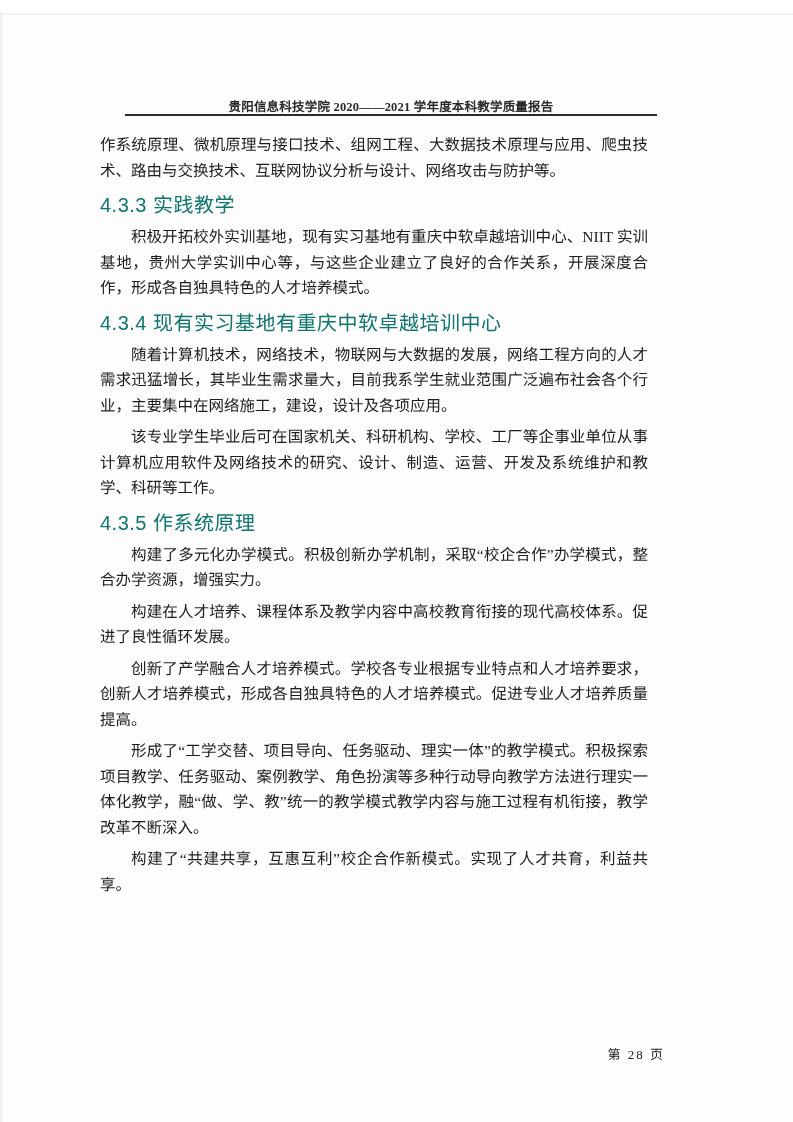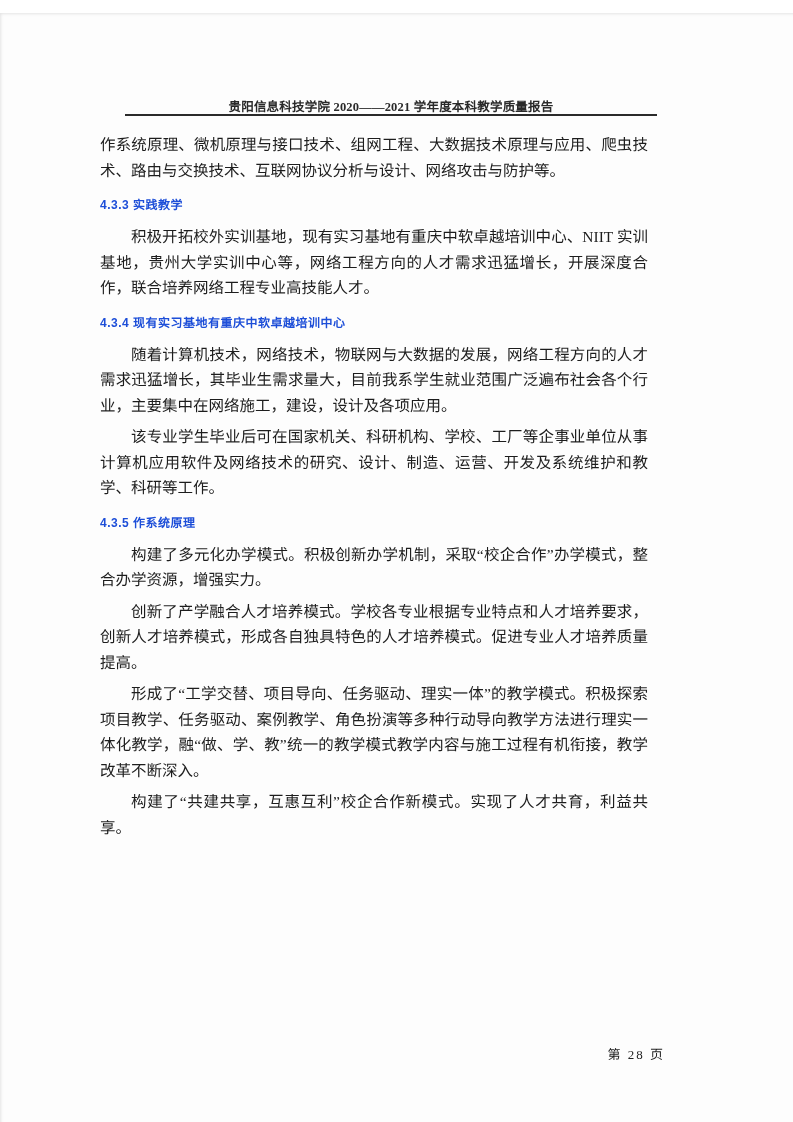--- a/index.html
+++ b/index.html
@@ -50,25 +50,25 @@
     line-height: 25.5px;
     text-align: justify;
     color: #1d1d1d;
   }
   .para.indent {
     text-indent: 2em;
   }
   .heading {
     margin: 10px 0 6px 0;
     font-family: "Liberation Sans", "DejaVu Sans", sans-serif;
-    font-weight: 700;
-    font-size: 12px;
+    font-weight: 400;
+    font-size: 20px;
     line-height: 25px;
     letter-spacing: 0.5px;
-    color: #1d4ed8;
+    color: #0f766e;
   }
   .page-footer {
     position: absolute;
     top: 1031px;
     left: 117px;
     width: 548px;
     text-align: right;
     font-size: 13px;
     letter-spacing: 2px;
     color: #1f1f1f;
@@ -83,32 +83,33 @@
 
   <div class="header-rule"></div>
 
   <div class="content">
 
     <p class="para">作系统原理、微机原理与接口技术、组网工程、大数据技术原理与应用、爬虫技术、路由与交换技术、互联网协议分析与设计、网络攻击与防护等。</p>
 
     <h3 class="heading">4.3.3 实践教学</h3>
 
 
-    <p class="para indent">积极开拓校外实训基地，现有实习基地有重庆中软卓越培训中心、NIIT 实训基地，贵州大学实训中心等，网络工程方向的人才需求迅猛增长，开展深度合作，联合培养网络工程专业高技能人才。</p>
+    <p class="para indent">积极开拓校外实训基地，现有实习基地有重庆中软卓越培训中心、NIIT 实训基地，贵州大学实训中心等，与这些企业建立了良好的合作关系，开展深度合作，形成各自独具特色的人才培养模式。</p>
 
     <h3 class="heading">4.3.4 现有实习基地有重庆中软卓越培训中心</h3>
 
     <p class="para indent">随着计算机技术，网络技术，物联网与大数据的发展，网络工程方向的人才需求迅猛增长，其毕业生需求量大，目前我系学生就业范围广泛遍布社会各个行业，主要集中在网络施工，建设，设计及各项应用。</p>
 
     <p class="para indent">该专业学生毕业后可在国家机关、科研机构、学校、工厂等企事业单位从事计算机应用软件及网络技术的研究、设计、制造、运营、开发及系统维护和教学、科研等工作。</p>
 
     <h3 class="heading">4.3.5 作系统原理</h3>
 
     <p class="para indent">构建了多元化办学模式。积极创新办学机制，采取“校企合作”办学模式，整合办学资源，增强实力。</p>
 
+    <p class="para indent">构建在人才培养、课程体系及教学内容中高校教育衔接的现代高校体系。促进了良性循环发展。</p>
 
     <p class="para indent">创新了产学融合人才培养模式。学校各专业根据专业特点和人才培养要求，创新人才培养模式，形成各自独具特色的人才培养模式。促进专业人才培养质量提高。</p>
 
     <p class="para indent">形成了“工学交替、项目导向、任务驱动、理实一体”的教学模式。积极探索项目教学、任务驱动、案例教学、角色扮演等多种行动导向教学方法进行理实一体化教学，融“做、学、教”统一的教学模式教学内容与施工过程有机衔接，教学改革不断深入。</p>
 
     <p class="para indent">构建了“共建共享，互惠互利”校企合作新模式。实现了人才共育，利益共享。</p>
 
   </div>
 
   <div class="page-footer">

